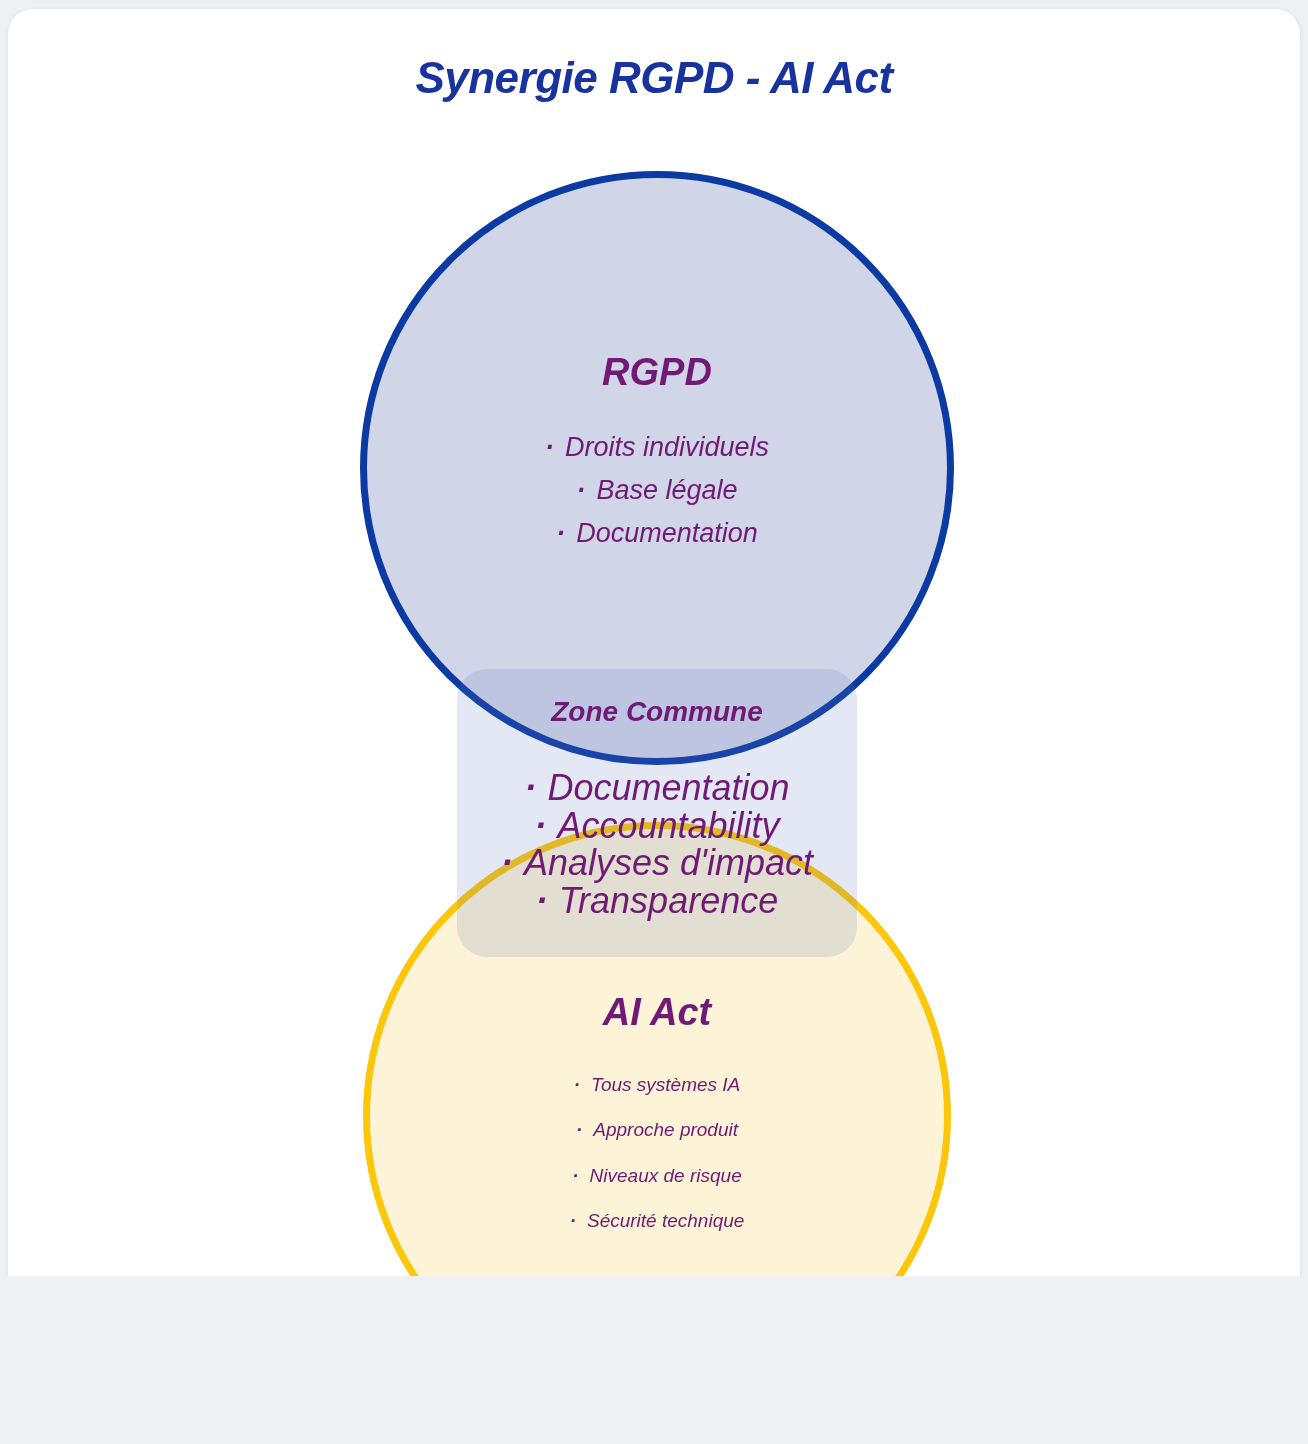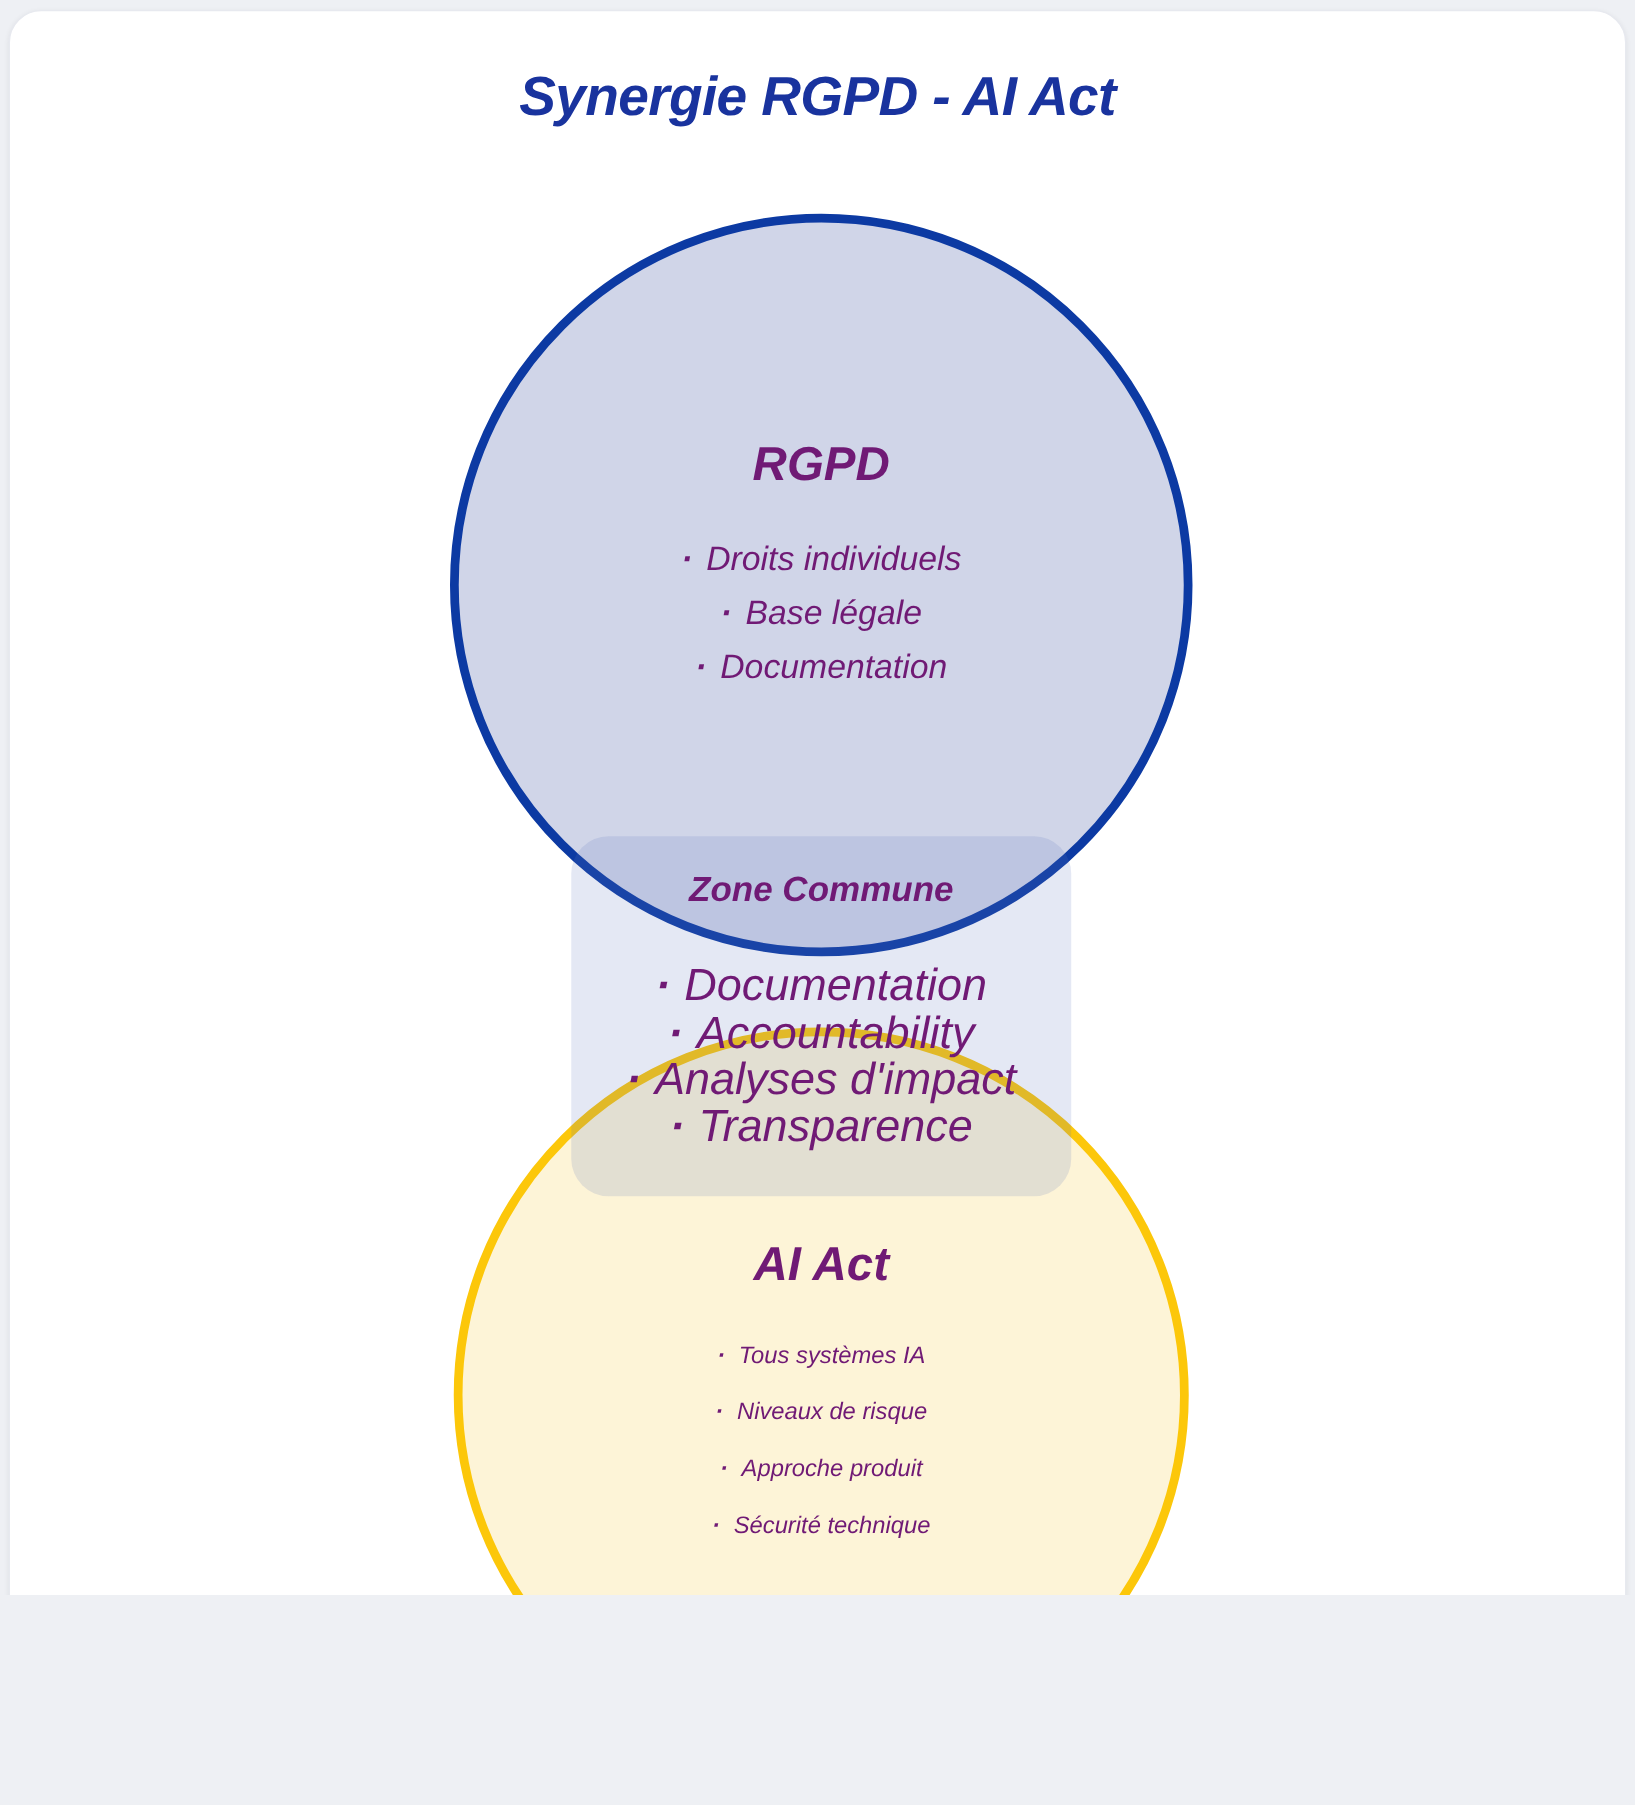--- a/index.html
+++ b/index.html
@@ -118,18 +118,18 @@
     <div class="txt items items-common">
       <div class="item">Documentation</div>
       <div class="item">Accountability</div>
       <div class="item">Analyses d'impact</div>
       <div class="item">Transparence</div>
     </div>
 
     <div class="txt sec-heading heading-ai">AI Act</div>
     <div class="txt items items-ai">
       <div class="item">Tous systèmes IA</div>
+      <div class="item">Approche produit</div>
       <div class="item">Niveaux de risque</div>
-      <div class="item">Approche produit</div>
       <div class="item">Sécurité technique</div>
     </div>
   </div>
 </div>
 
 </body></html>

